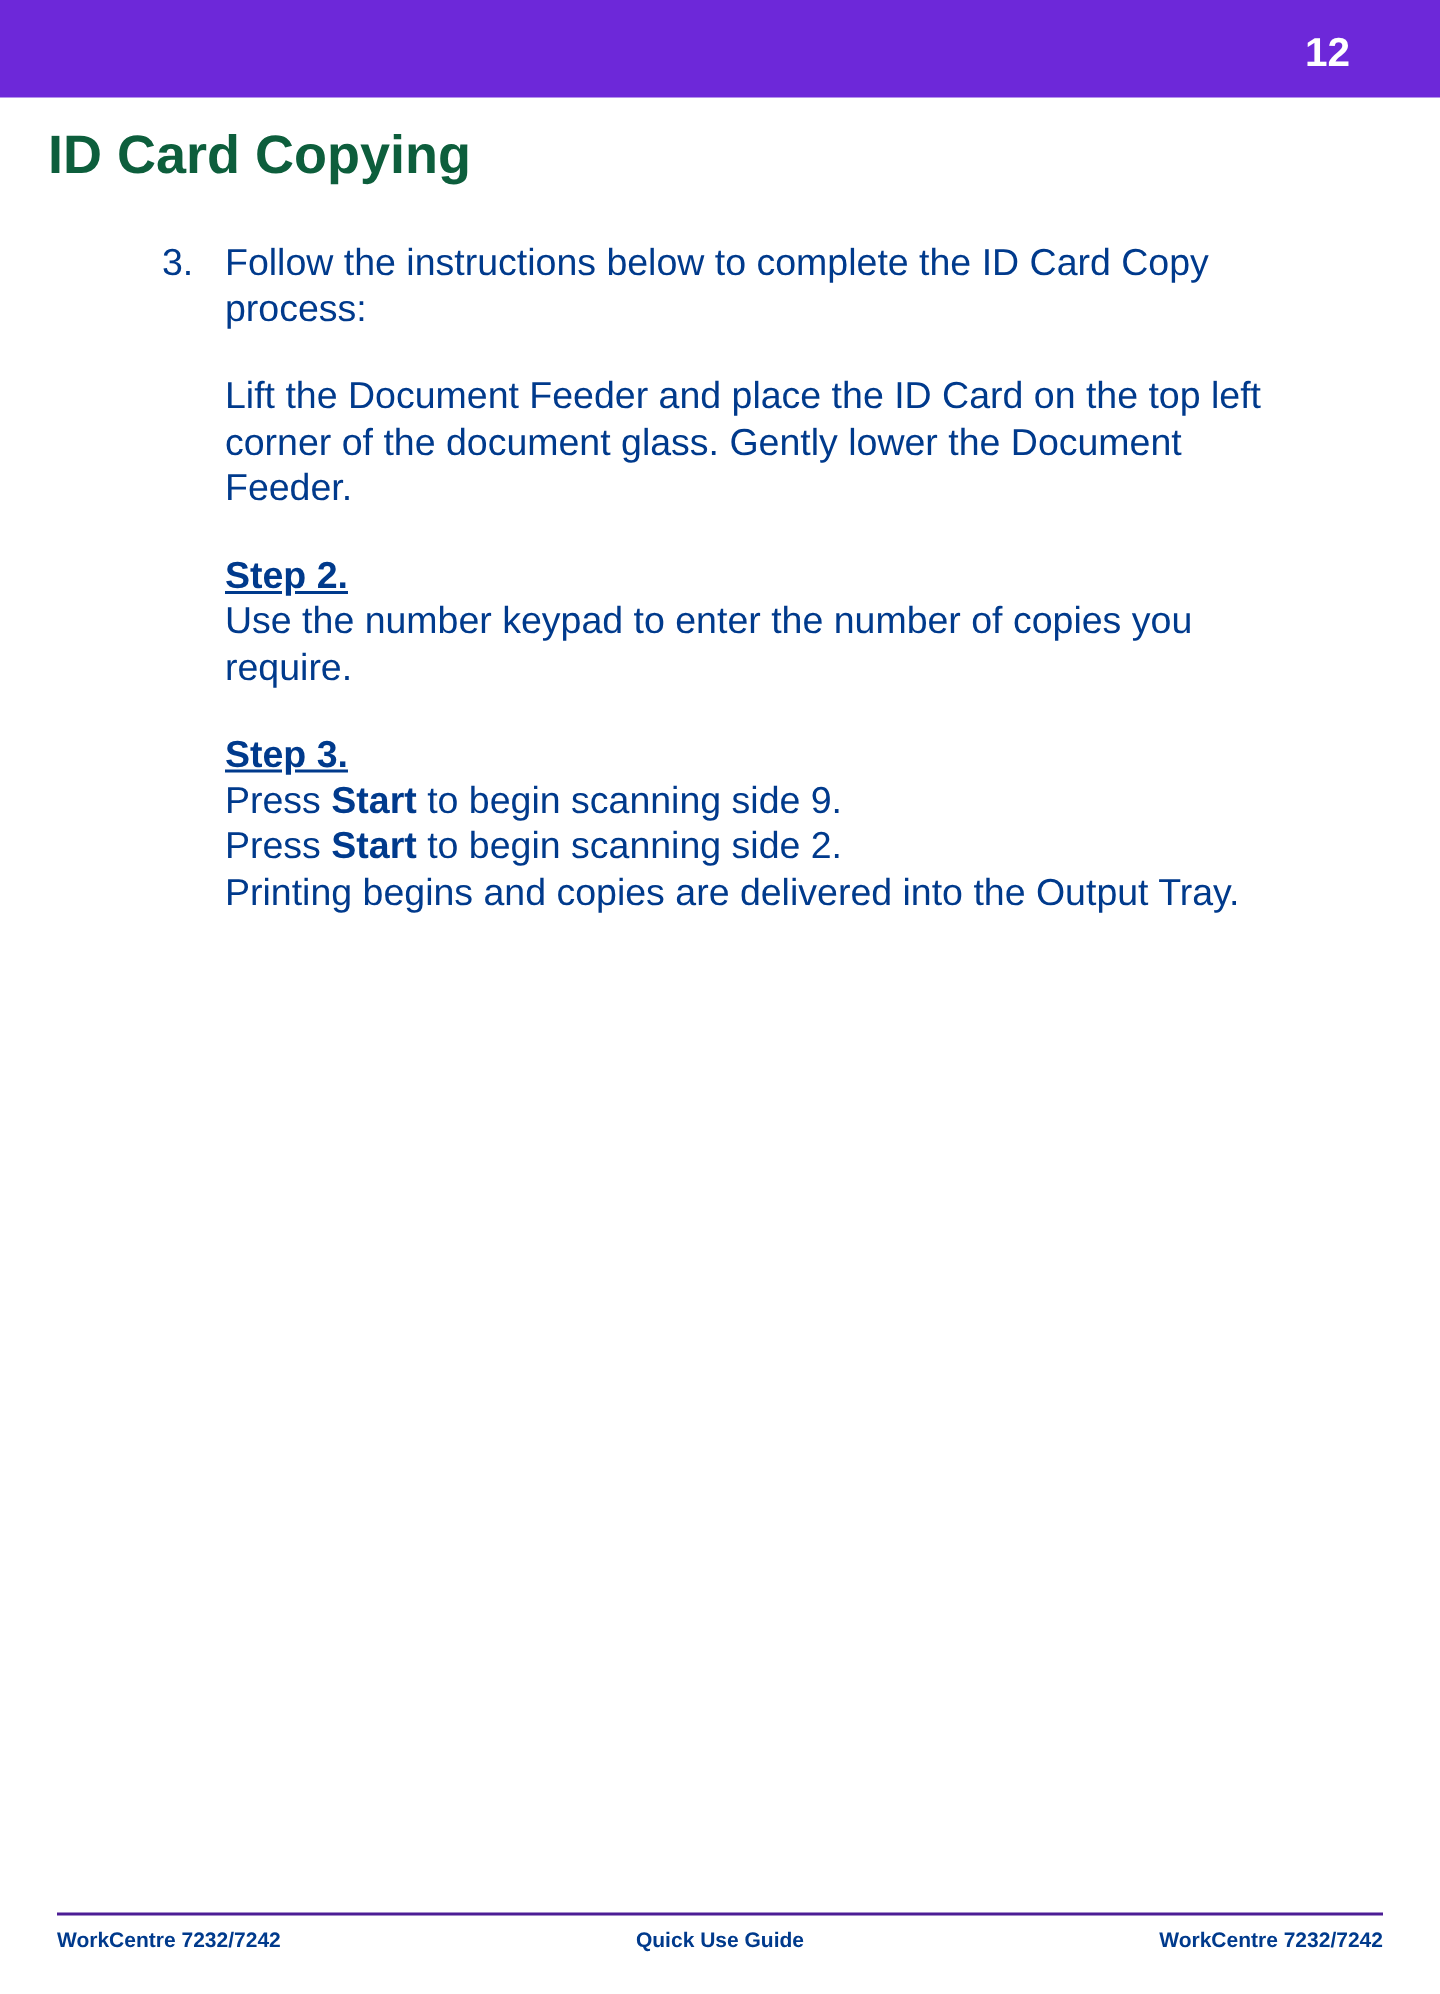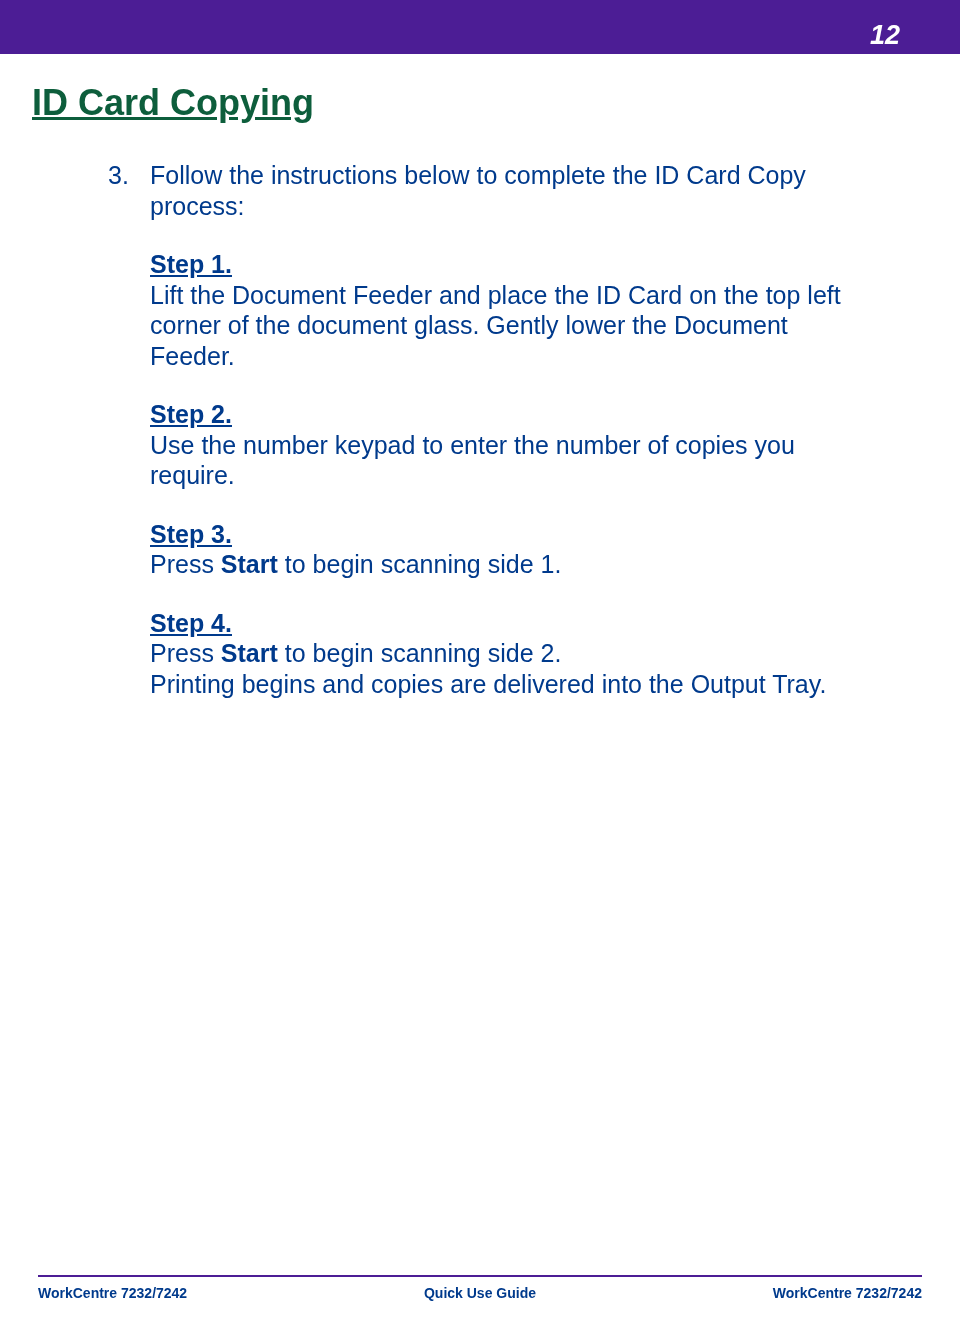--- a/index.html
+++ b/index.html
@@ -8,40 +8,38 @@
     height: 1329px;
     font-family: Arial, Helvetica, sans-serif;
     background: #ffffff;
     position: relative;
   }
   .header-bar {
     position: absolute;
     top: 0;
     left: 0;
     width: 960px;
-    height: 54px;
-    background: #4c1d95;
-    font-style: italic;
+    height: 65px;
+    background: #6d28d9;
   }
   .page-number {
     position: absolute;
     top: 20px;
     right: 60px;
     color: #ffffff;
     font-size: 27px;
     font-weight: bold;
   }
   .title {
     position: absolute;
     top: 82px;
     left: 32px;
     color: #0d5e3c;
     font-size: 36px;
     font-weight: bold;
-    text-decoration: underline;
   }
   .content {
     position: absolute;
     top: 160px;
     left: 150px;
     width: 720px;
     color: #003a8c;
     font-size: 25px;
     line-height: 1.22;
   }
@@ -82,32 +80,30 @@
 </div>
 
 <div class="title">ID Card Copying</div>
 
 <div class="content">
   <div class="intro">
     <span class="list-num">3.</span>
     <span>Follow the instructions below to complete the  ID Card Copy process:</span>
   </div>
 
-  <div class="step-heading">Step 1.</div>
   <div class="step-body">Lift the Document Feeder and place the ID Card on the top left corner of the document glass.  Gently lower the Document Feeder.</div>
 
   <div class="step-heading">Step 2.</div>
   <div class="step-body">Use the number keypad to enter the number of copies you require.</div>
 
   <div class="step-heading">Step 3.</div>
   <div class="step-body">
-    <span>Press </span><span class="bold">Start</span><span> to begin scanning side 1.</span>
+    <span>Press </span><span class="bold">Start</span><span> to begin scanning side 9.</span>
   </div>
 
-  <div class="step-heading">Step 4.</div>
 
   <div class="step-body">
     <span>Press </span><span class="bold">Start</span><span> to begin scanning side 2.</span>
     <div>Printing begins and copies are delivered into the Output Tray.</div>
   </div>
 </div>
 
 <div class="footer">
   <span>WorkCentre 7232/7242</span>
   <span class="footer-center">Quick Use Guide</span>

